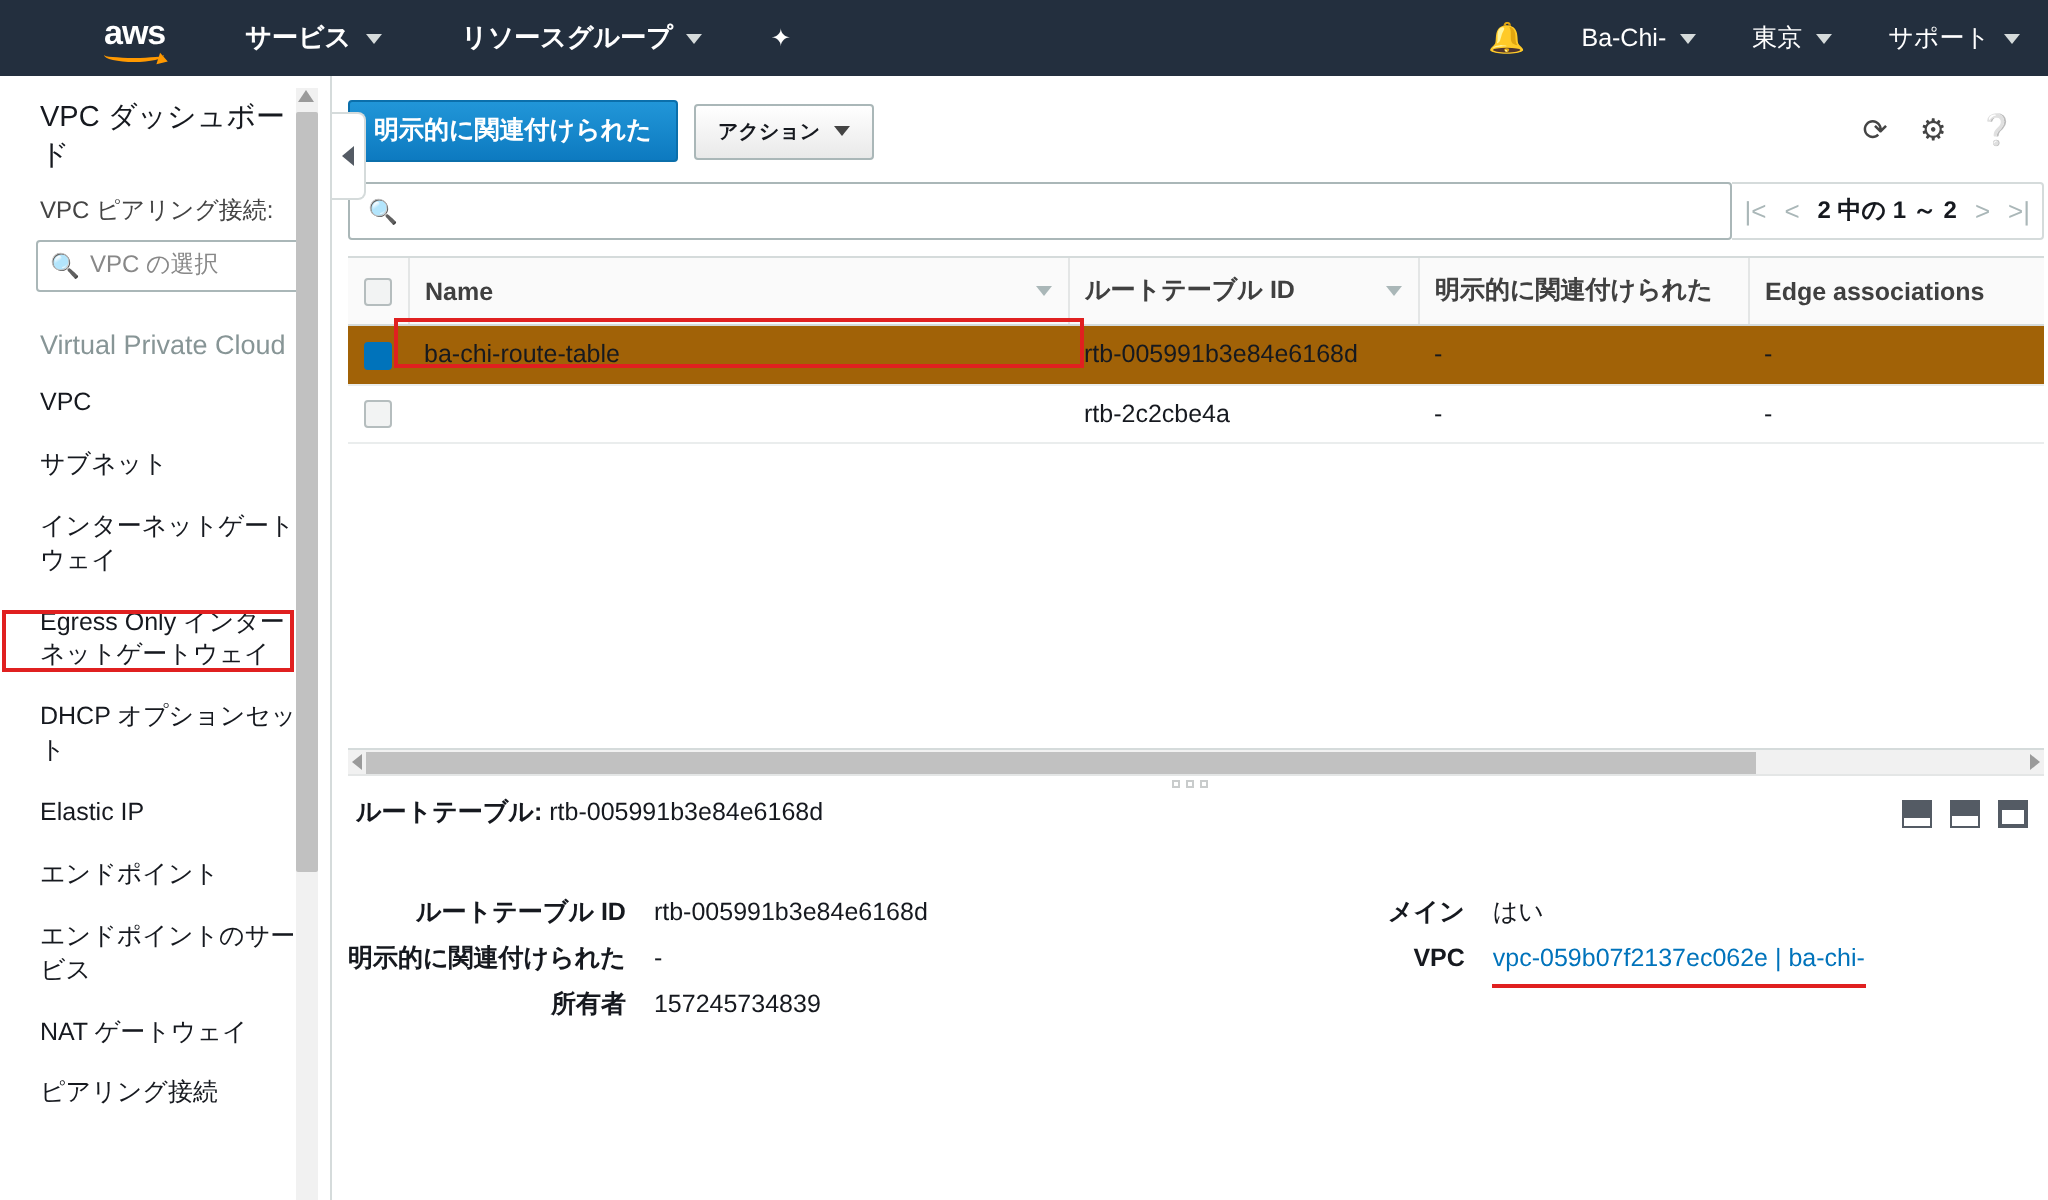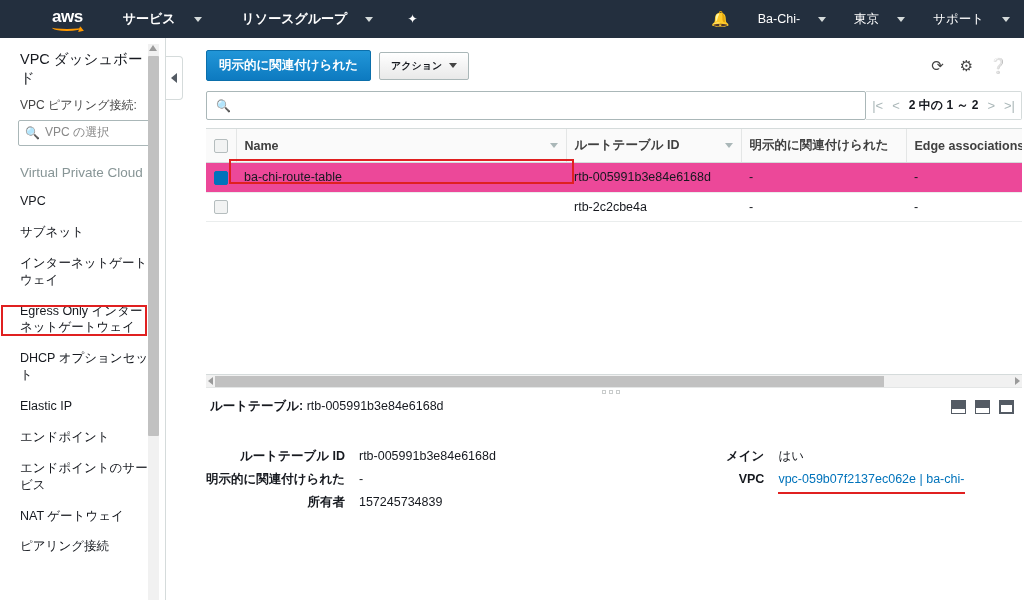--- a/index.html
+++ b/index.html
@@ -50,21 +50,21 @@
     border-bottom: 3px solid transparent;
     transform: rotate(18deg);
   }
   .nav-item {
     margin-left: 40px;
     font-size: 13px;
     font-weight: bold;
     color: #fff;
     display: flex;
     align-items: center;
-    gap: 18px;
+    gap: 7px;
     cursor: default;
     white-space: nowrap;
   }
   .nav-item.pin { margin-left: 34px; font-size: 12px; }
   .caret-d {
     width: 0; height: 0;
     border-left: 4px solid transparent;
     border-right: 4px solid transparent;
     border-top: 5px solid #d5dbdb;
     display: inline-block;
@@ -77,21 +77,21 @@
     gap: 0;
   }
   .nav-right .nav-item { margin-left: 28px; font-weight: normal; font-size: 12.5px; }
   .bell {
     font-size: 15px;
     color: #d5dbdb;
     margin-left: 6px;
   }
 
   
-  .layout { display: flex; height: 562px; position: relative; gap: 32px; }
+  .layout { display: flex; height: 562px; position: relative; }
 
   
   .sidebar {
     width: 166px;
     background: #fff;
     border-right: 1px solid #d5dbdb;
     position: relative;
     padding-top: 8px;
     overflow: hidden;
     flex: none;
@@ -318,21 +318,21 @@
     border-top: 5px solid #aab7b8;
   }
   table.rt td {
     font-size: 12.5px;
     color: #16191f;
     padding: 7px 8px;
     border-bottom: 1px solid #eaeded;
     white-space: nowrap;
     overflow: hidden;
   }
-  tr.row-selected td { background: #ec4899; }
+  tr.row-selected td { background: #a16207; }
   .cb {
     width: 14px; height: 14px;
     border: 1px solid #b5bdbe;
     border-radius: 2px;
     background: #f2f3f3;
     display: inline-block;
     vertical-align: middle;
   }
   .cb.checked { background: #0073bb; border-color: #0073bb; }
   .col-cb { width: 30px; }

